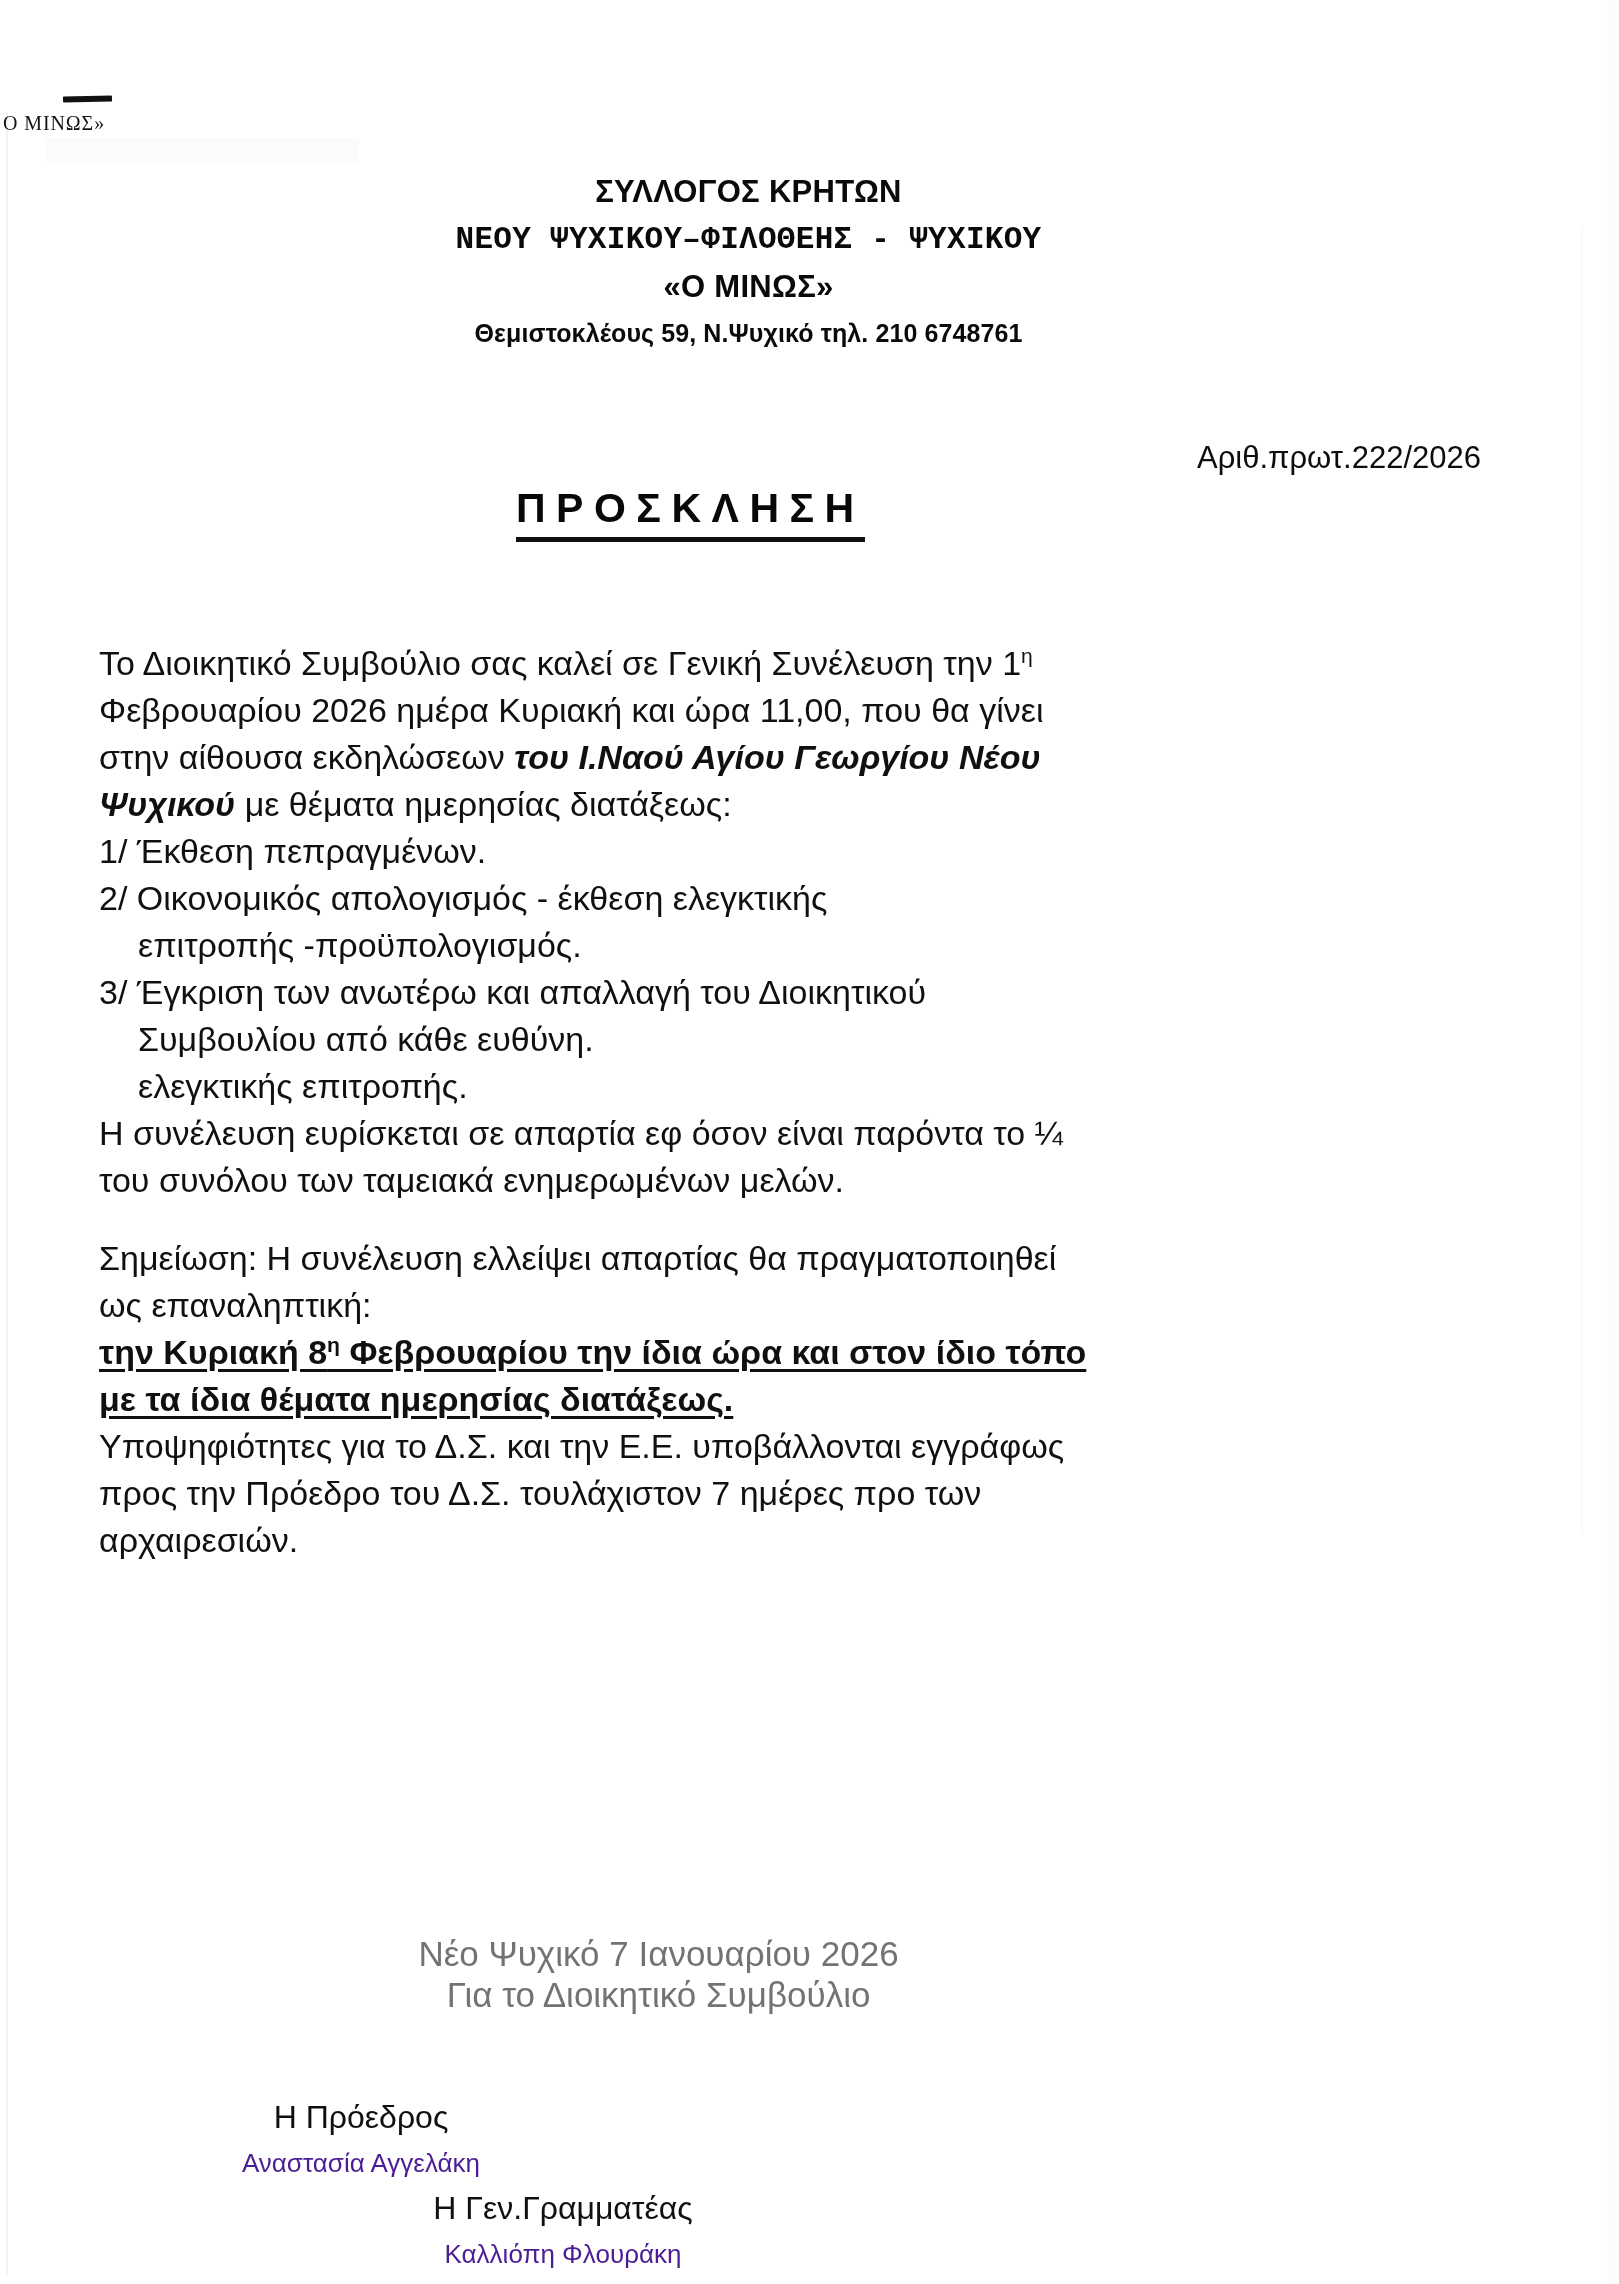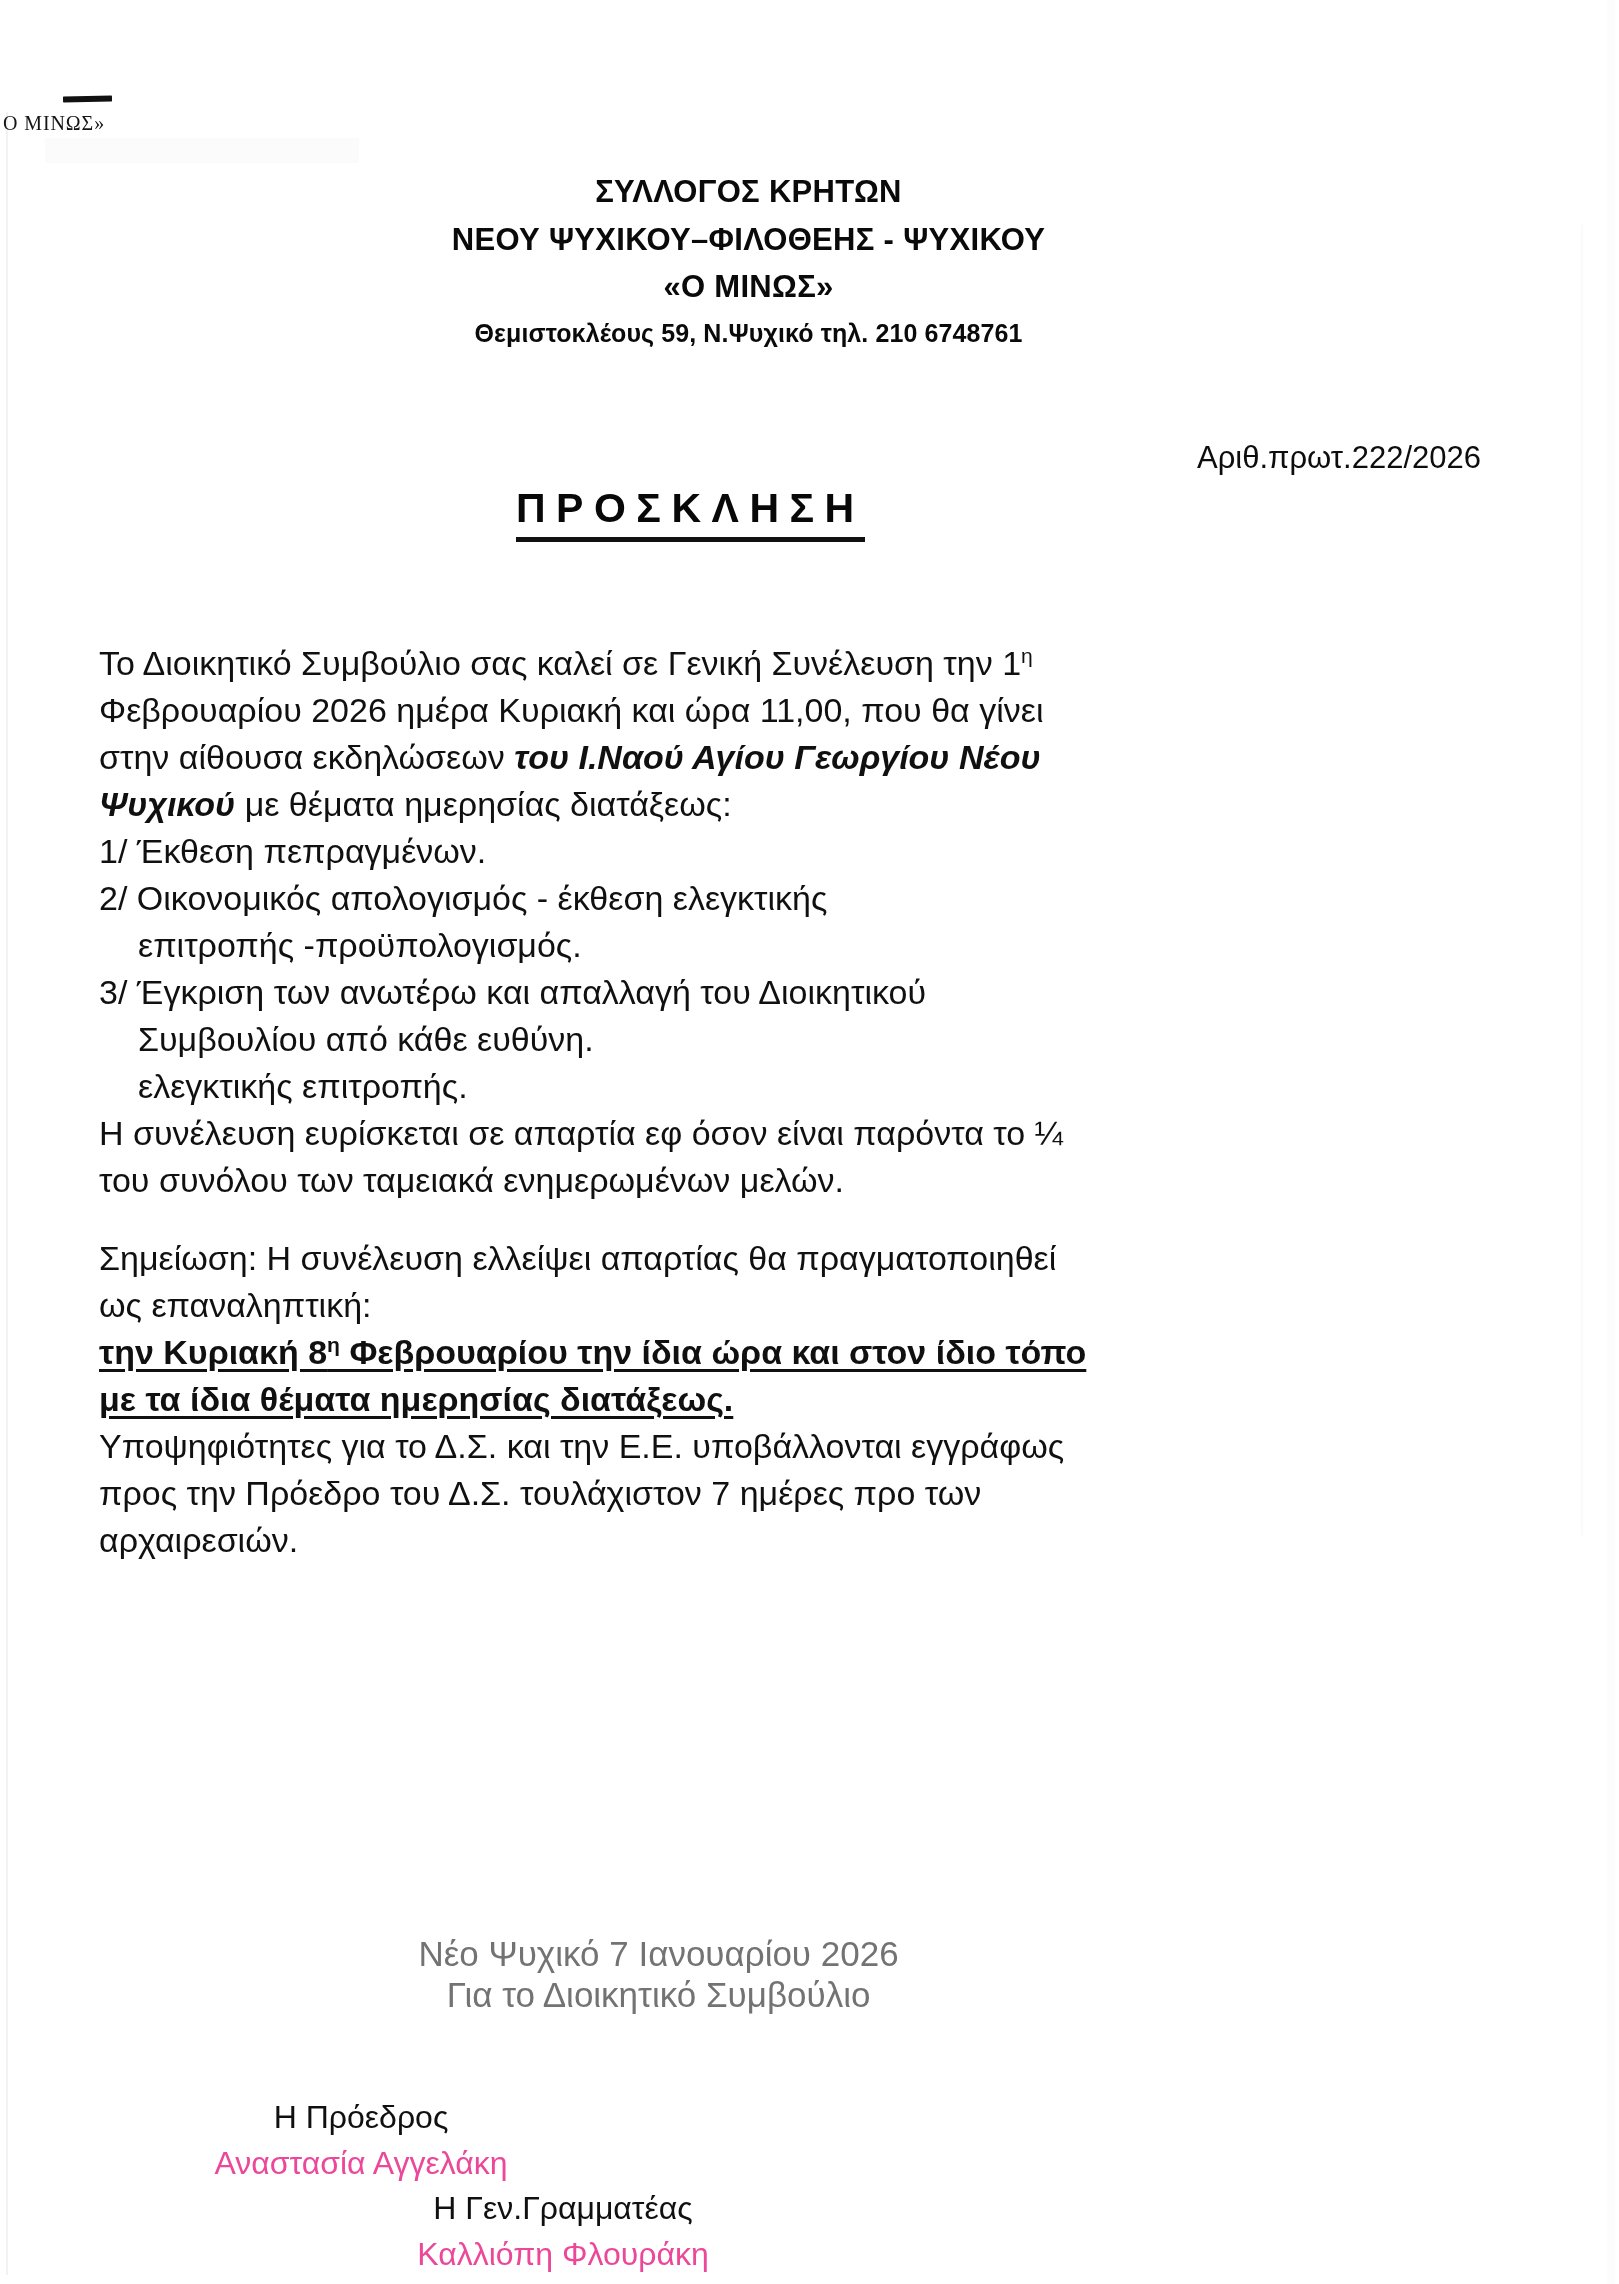--- a/index.html
+++ b/index.html
@@ -78,21 +78,21 @@
     width: 1497px;
     text-align: center;
   }
   .header-line {
     font-weight: bold;
     color: #0a0a0a;
     line-height: 1.32;
     white-space: nowrap;
   }
   .h-org    { font-size: 31px; letter-spacing: 0.3px; }
-  .h-area   { font-size: 31px; letter-spacing: 0.3px; margin-top: 6.7px; }
+  .h-area   { font-size: 31px; letter-spacing: 0.3px; margin-top: 6.7px; font-family: Liberation Mono, monospace; }
   .h-name   { font-size: 31px; letter-spacing: 0.3px; margin-top: 6.7px; }
   .h-addr   { font-size: 25px; letter-spacing: 0.1px; margin-top: 9px; }
 
   
   .protocol {
     position: absolute;
     right: 138px;
     top: 440px;
     font-size: 31px;
     font-weight: normal;
@@ -168,23 +168,23 @@
   }
   .sig-left  { width: 524px; }
   .sig-right { width: 584px; margin-left: 172px; }
   .sig-role {
     font-size: 32px;
     line-height: 45px;
     color: #101010;
     white-space: nowrap;
   }
   .sig-name {
-    font-size: 32px;
+    font-size: 26px;
     line-height: 46px;
-    color: #ec4899;
+    color: #4c1d95;
     white-space: nowrap;
   }
 </style>
 </head>
 <body>
 
 <div id="page">
 
   <div class="scan-edge-left"></div>
   <div class="scan-edge-right"></div>

